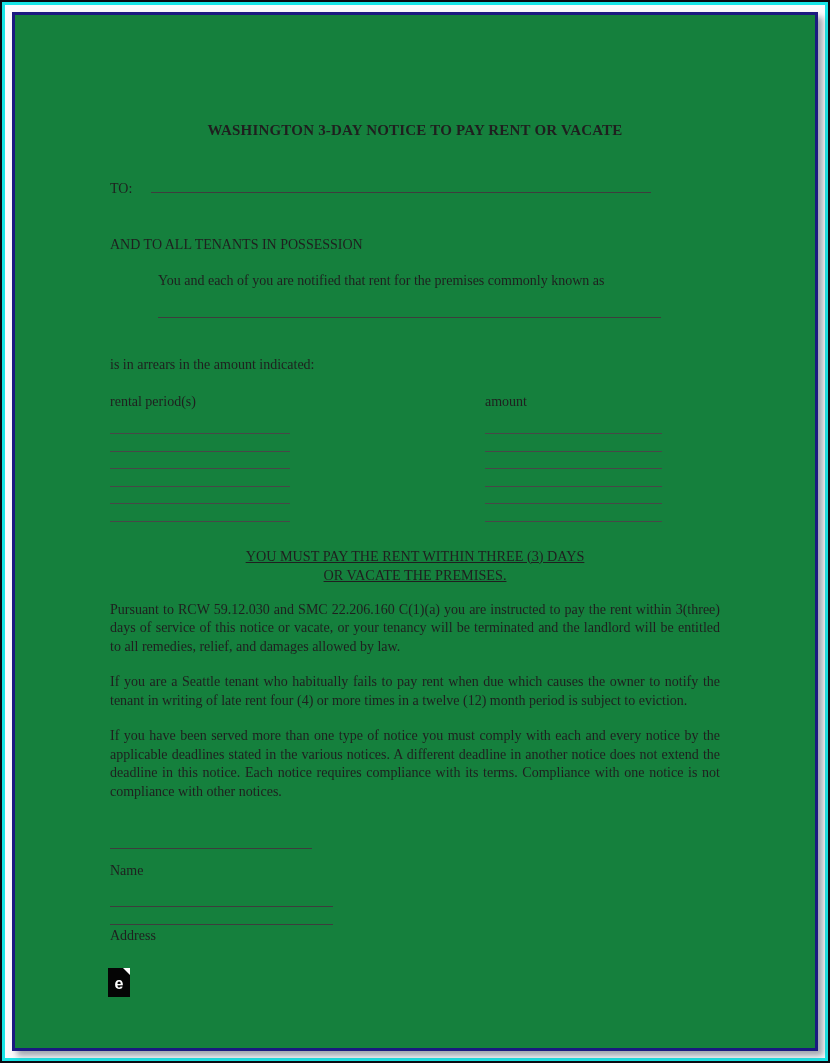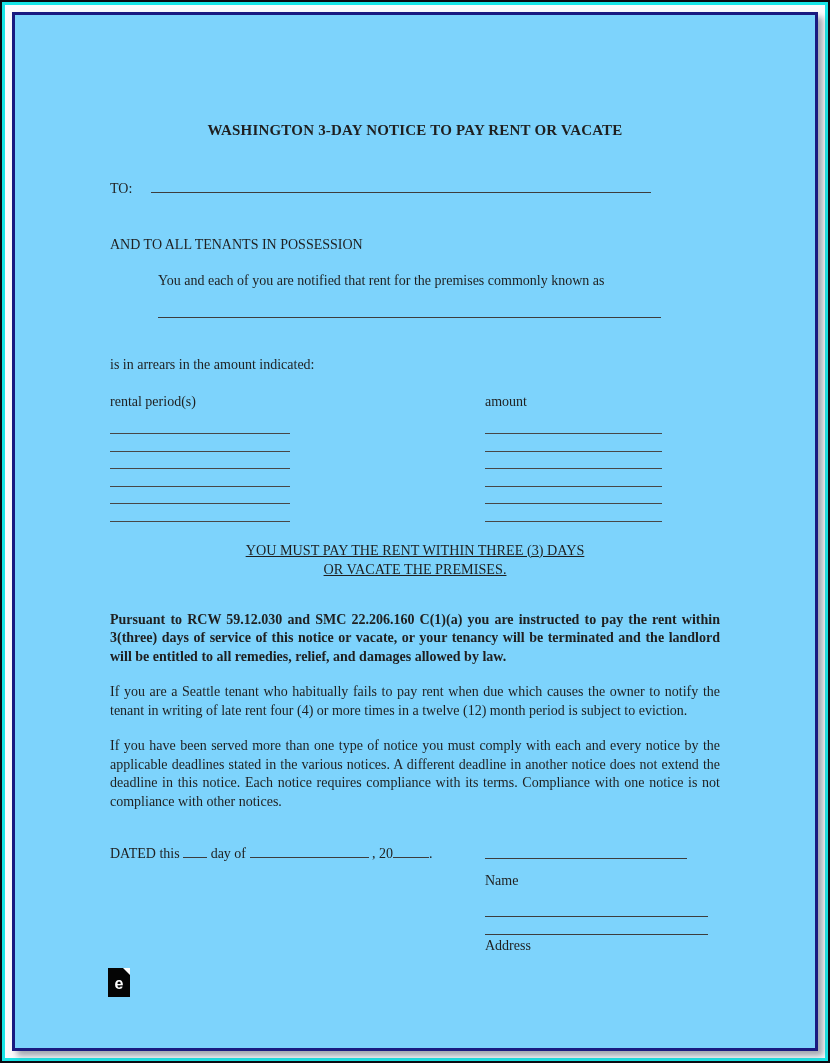--- a/index.html
+++ b/index.html
@@ -15,21 +15,21 @@
     position: absolute; inset: 2px;
     background: #19e5e7;
   }
   .frame-white {
     position: absolute; inset: 5px;
     background: #fbfbfd;
   }
   .page {
     position: absolute;
     left: 12px; top: 12px; right: 12px; bottom: 12px;
-    background: #7dd3fc;
+    background: #15803d;
     border: 3px solid #1a1a80;
     box-shadow: 5px 5px 6px rgba(90,100,115,0.55);
   }
   .content {
     position: absolute; inset: 0;
     padding: 0 95px;
     font-size: 14px;
     line-height: 18.5px;
   }
   .doc-title {
@@ -58,28 +58,28 @@
   .ft-col2 { width: 235px; }
   .ft-header { height: 18px; }
   .ft-rows { margin-top: 6px; }
   .ft-row {
     height: 17.5px;
     border-bottom: 1.1px solid #474747;
   }
   .ft-col1 .ft-row { width: 180px; }
   .ft-col2 .ft-row { width: 177px; }
   .demand-heading {
-    margin-top: 19px;
+    margin-top: 25px;
     text-align: center;
     font-size: 14.2px;
     line-height: 19px;
   }
   .demand-heading span { text-decoration: underline; }
   .para { margin-top: 17px; text-align: justify; }
-  .para.first { margin-top: 32px; font-weight: bold; }
+  .para.first { margin-top: 16px; }
   .dated-block { margin-top: 33px; display: flex; align-items: flex-start; }
   .dated-sentence { width: 375px; white-space: nowrap; }
   .dated-sentence .fill-line { height: 14px; }
   .blank-day { width: 24px; }
   .blank-month { width: 119px; }
   .blank-year { width: 36px; }
   .sig-col { width: 223px; }
   .sig-line-sign { height: 15px; border-bottom: 1.3px solid #3d3d3d; width: 202px; }
   .sig-name-label { margin-top: 13px; height: 18px; }
   .sig-line-addr1 { height: 12px; border-bottom: 1.3px solid #3d3d3d; width: 223px; margin-top: 15px; }
@@ -163,27 +163,20 @@
     <div class="demand-heading">
       <span>YOU MUST PAY THE RENT WITHIN THREE (3) DAYS</span><br>
       <span>OR VACATE THE PREMISES.</span>
     </div>
 
     <p class="para first">Pursuant to RCW 59.12.030 and SMC 22.206.160 C(1)(a) you are instructed to pay the rent within 3(three) days of service of this notice or vacate, or your tenancy will be terminated and the landlord will be entitled to all remedies, relief, and damages allowed by law.</p>
     <p class="para">If you are a Seattle tenant who habitually fails to pay rent when due which causes the owner to notify the tenant in writing of late rent four (4) or more times in a twelve (12) month period is subject to eviction.</p>
     <p class="para">If you have been served more than one type of notice you must comply with each and every notice by the applicable deadlines stated in the various notices.  A different deadline in another notice does not extend the deadline in this notice.  Each notice requires compliance with its terms.  Compliance with one notice is not compliance with other notices.</p>
 
     <div class="dated-block">
-      <div class="dated-sentence">
-        <span>DATED this</span>
-        <span class="fill-line blank-day"></span>
-        <span>day of</span>
-        <span class="fill-line blank-month"></span>
-        <span>, 20</span><span class="fill-line blank-year"></span><span>.</span>
-      </div>
       <div class="sig-col">
         <div class="sig-line-sign"></div>
         <div class="sig-name-label">Name</div>
         <div class="sig-line-addr1"></div>
         <div class="sig-line-addr2"></div>
         <div class="sig-address-label">Address</div>
       </div>
     </div>
 
   </div>

